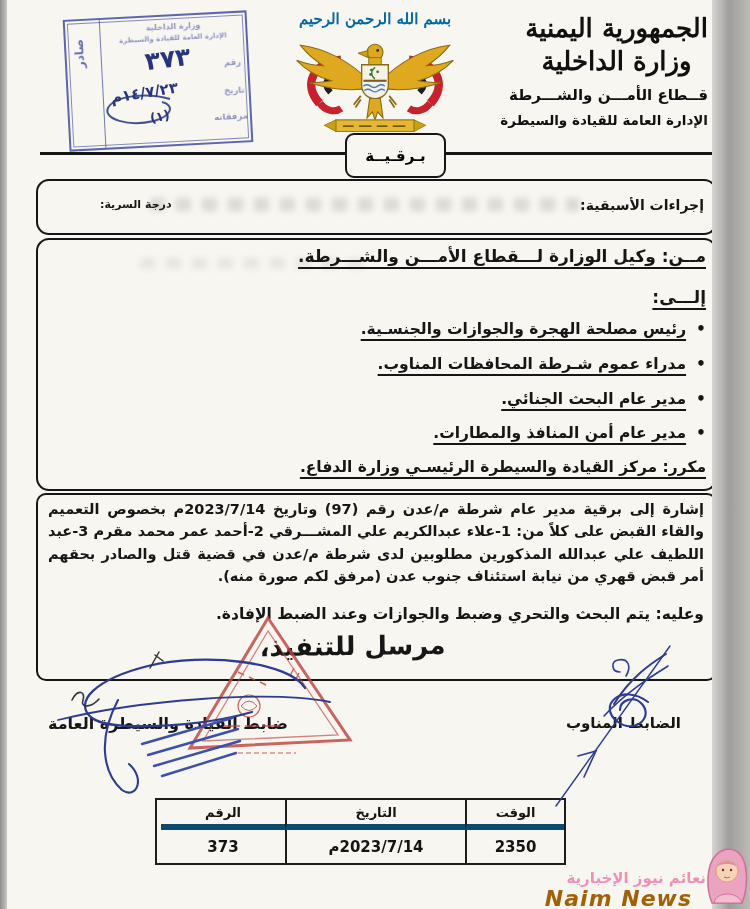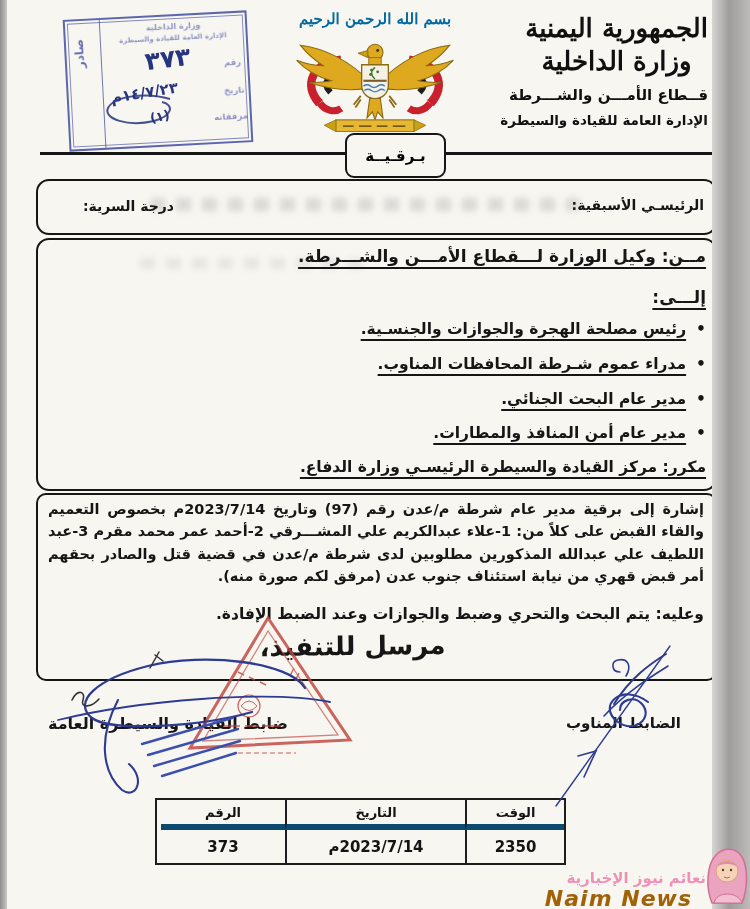--- a/index.html
+++ b/index.html
@@ -54,21 +54,21 @@
     display:flex;align-items:center;justify-content:center;font-size:15px;font-weight:bold;background:#f8f6f1;z-index:4;}
   .tg-line{top:152px;height:2.5px;background:#161616;z-index:3;}
   .tg-line-l{left:40px;width:305px;}
   .tg-line-r{left:442px;width:271px;}
   
   .frame{left:36px;width:677px;border:2px solid #161616;border-radius:13px;background:transparent;}
   .box1{top:179px;height:52px;}
   .box2{top:238px;height:249px;}
   .box3{top:493px;height:184px;border-radius:10px;}
   .meta-pri{right:46px;top:197px;font-size:14px;}
-  .meta-sec{left:83px;top:198px;font-size:14px;}
+  .meta-sec{left:100px;top:198px;font-size:11px;}
   .ghost{background:repeating-linear-gradient(90deg,rgba(70,70,70,.16) 0 15px,rgba(70,70,70,0) 15px 26px);filter:blur(3px);border-radius:4px;}
   .g1{left:150px;top:198px;width:430px;height:13px;}
   .g2{left:140px;top:258px;width:230px;height:11px;opacity:.6;}
   
   .fromline{right:44px;top:246px;font-size:17px;}
   .toline{right:44px;top:287px;font-size:17px;}
   .recip{right:44px;font-size:15.5px;direction:rtl;}
   .recip .dot{margin-left:10px;text-decoration:none;display:inline-block;}
   .r0{top:320px;} .r1{top:355px;} .r2{top:390px;} .r3{top:424px;}
   .cc{right:44px;top:458px;font-size:15.5px;}
@@ -165,21 +165,21 @@
   </div>
 
   <div class="abs tg-line tg-line-l"></div>
   <div class="abs tg-line tg-line-r"></div>
   <div class="abs tg-box">
     <span>بـرقـيــة</span>
   </div>
 
   <div class="abs frame box1"></div>
   <div class="abs ghost g1"></div>
-  <div class="abs b meta-pri rtl">الرئيسـي الأسبقية:</div>
+  <div class="abs b meta-pri rtl">إجراءات الأسبقية:</div>
   <div class="abs b meta-sec rtl">درجة السرية:</div>
 
   <div class="abs frame box2"></div>
   <div class="abs ghost g2"></div>
   <div class="abs b u fromline rtl">مــن: وكيل الوزارة لـــقطاع الأمـــن والشـــرطة.</div>
   <div class="abs b u toline rtl">إلـــى:</div>
   <div class="abs b recip r0">
     <span class="dot b">•</span><span class="u">رئيس مصلحة الهجرة والجوازات والجنسـية.</span>
   </div>
   <div class="abs b recip r1">

